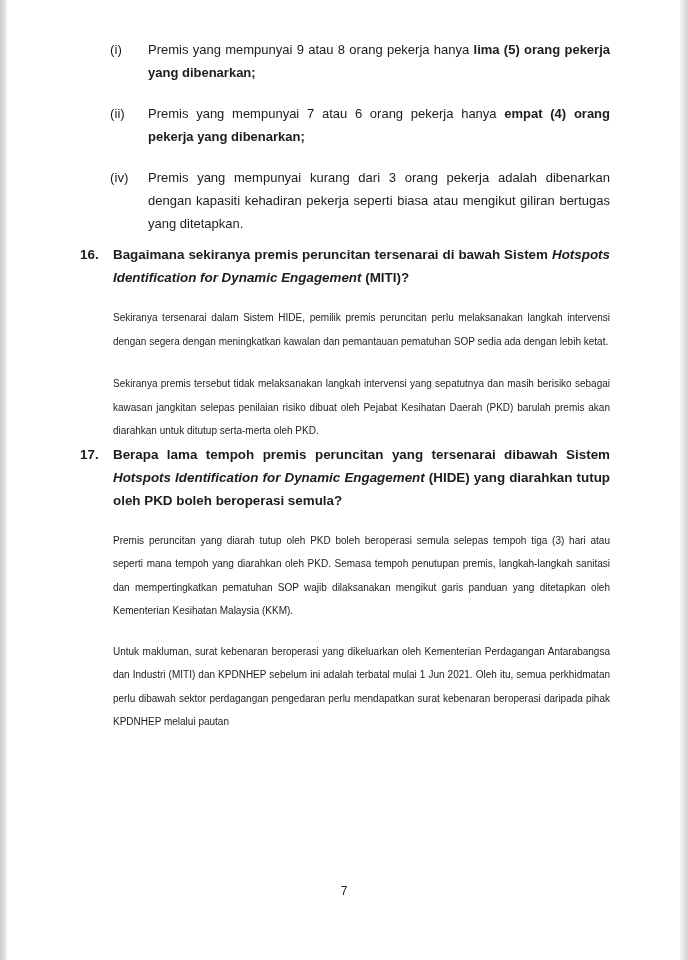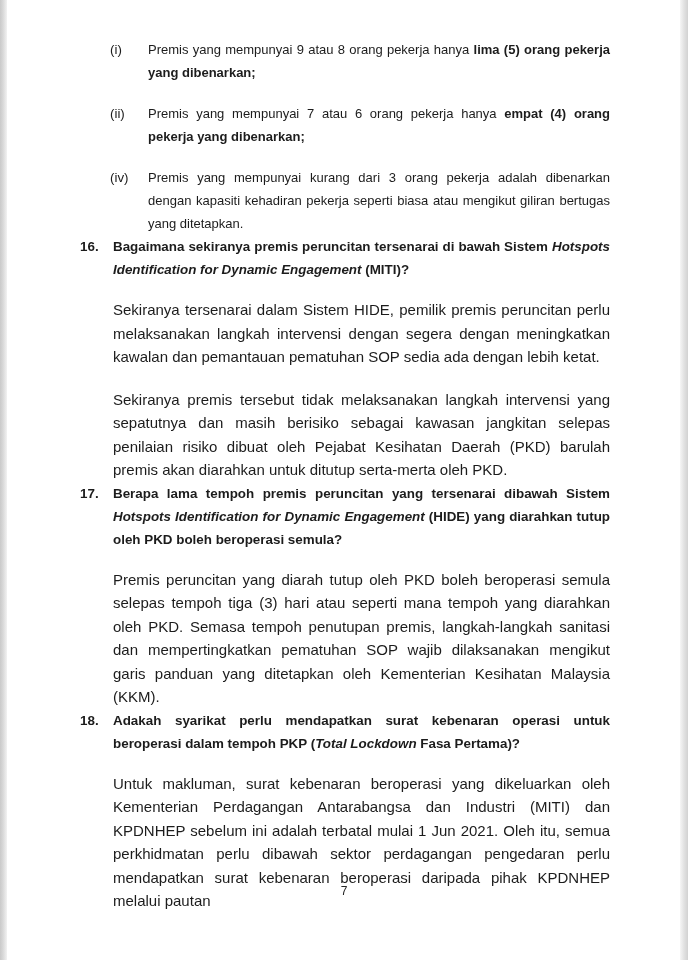--- a/index.html
+++ b/index.html
@@ -46,21 +46,21 @@
   
   .roman-list {
     margin: 0;
     padding: 0;
   }
   .roman-item {
     display: flex;
     margin: 0 0 18px 0;
     padding: 0 78px 0 110px;
   }
-  .roman-item:last-child { margin-bottom: 0; }
+  .roman-item:last-child { margin-bottom: 8px; }
   .roman-marker {
     width: 38px;
     flex: 0 0 38px;
     font-size: 13.3px;
     line-height: 23px;
   }
   .roman-text {
     flex: 1 1 auto;
     font-size: 13px;
     line-height: 23px;
@@ -87,21 +87,21 @@
     font-size: 13.4px;
     font-weight: bold;
     line-height: 23px;
     text-align: justify;
     text-justify: inter-word;
   }
   .q-text i { font-style: italic; }
 
   .answer {
     padding: 0 78px 0 113px;
-    font-size: 15px;
+    font-size: 10px;
     line-height: 23.5px;
     text-align: justify;
     text-justify: inter-word;
     margin-top: 17px;
   }
   .answer + .answer { margin-top: 19px; }
 
   .page-number {
     position: absolute;
     top: 884px;
@@ -154,23 +154,19 @@
 
     <div class="qa-block">
       <div class="question">
         <div class="q-num">17.</div>
         <div class="q-text"><span>Berapa lama tempoh premis peruncitan yang tersenarai dibawah Sistem </span><i>Hotspots Identification for Dynamic Engagement</i><span> (HIDE) yang diarahkan tutup oleh PKD boleh beroperasi semula?</span></div>
       </div>
       <div class="answer">Premis peruncitan yang diarah tutup oleh PKD boleh beroperasi semula selepas tempoh tiga (3) hari atau seperti mana tempoh yang diarahkan oleh PKD. Semasa tempoh penutupan premis, langkah-langkah sanitasi dan mempertingkatkan pematuhan SOP wajib dilaksanakan mengikut garis panduan yang ditetapkan oleh Kementerian Kesihatan Malaysia (KKM).</div>
     </div>
 
     <div class="qa-block">
-      <div class="question">
-        <div class="q-num">18.</div>
-        <div class="q-text"><span>Adakah syarikat perlu mendapatkan surat kebenaran operasi untuk beroperasi dalam tempoh PKP (</span><i>Total Lockdown</i><span> Fasa Pertama)?</span></div>
-      </div>
       <div class="answer"><span>Untuk makluman, surat kebenaran beroperasi yang dikeluarkan oleh Kementerian Perdagangan Antarabangsa dan Industri (MITI) dan KPDNHEP sebelum ini adalah terbatal mulai 1 Jun 2021. Oleh itu, semua perkhidmatan perlu dibawah sektor perdagangan pengedaran perlu mendapatkan surat kebenaran beroperasi daripada pihak KPDNHEP melalui pautan </span></div>
     </div>
 
   </div>
 
   <div class="page-number">7</div>
 </div>
 
 </body></html>

